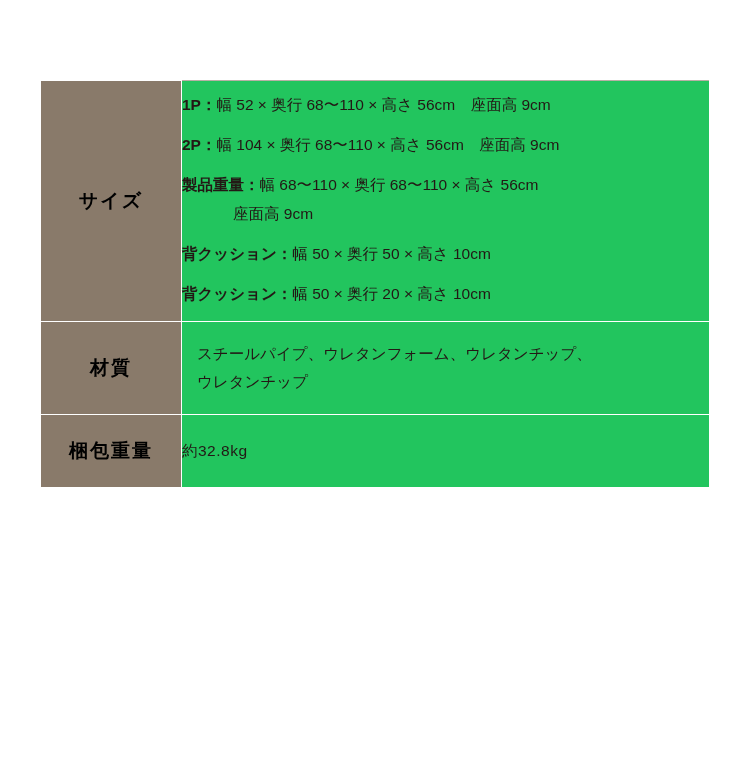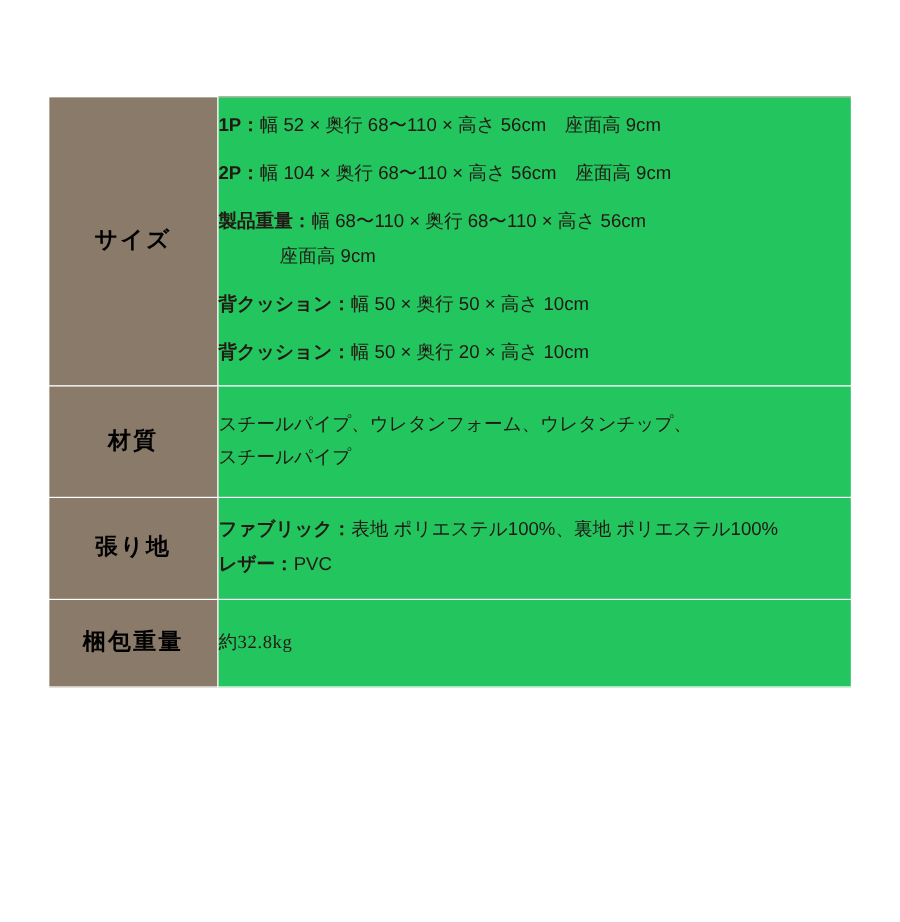--- a/index.html
+++ b/index.html
@@ -72,20 +72,21 @@
     margin-top: 2px;
   }
 
   b, .b {
     font-weight: bold;
   }
 
   .mat-line {
     margin: 0;
     line-height: 1.8;
+    padding-left: 15px;
   }
 
   .uph-line {
     margin: 0;
     line-height: 1.85;
     white-space: nowrap;
   }
 
   .weight-line {
     margin: 0;
@@ -93,21 +94,20 @@
   }
   .weight-line .gap {
     display: inline-block;
     width: 16px;
   }
 
   .pkg-line {
     margin: 0;
     line-height: 1.8;
     letter-spacing: 0.5px;
-    font-family: Liberation Serif, serif;
   }
 
   .lbl-size     { height: 240px; }
   .lbl-material { height: 92px; }
   .lbl-uph      { height: 84px; }
   .lbl-weight   { height: 70px; }
   .lbl-pkg      { height: 72px; margin-top: 24px; }
 </style>
 </head>
 <body>
@@ -123,31 +123,24 @@
           <p class="size-line"><b>製品重量：</b><span>幅 68〜110 × 奥行 68〜110 × 高さ 56cm</span><span class="sub">座面高 9cm</span></p>
           <p class="size-line"><b>背クッション：</b><span>幅 50 × 奥行 50 × 高さ 10cm</span></p>
           <p class="size-line"><b>背クッション：</b><span>幅 50 × 奥行 20 × 高さ 10cm</span></p>
         </td>
       </tr>
 
       <tr>
         <td class="label-cell lbl-material">材質</td>
         <td class="value-cell">
           <p class="mat-line">スチールパイプ、ウレタンフォーム、ウレタンチップ、</p>
-          <p class="mat-line">スチールパイプ</p>
+          <p class="mat-line">ウレタンチップ</p>
         </td>
       </tr>
 
-      <tr>
-        <td class="label-cell lbl-uph">張り地</td>
-        <td class="value-cell">
-          <p class="uph-line"><b>ファブリック：</b><span>表地 ポリエステル100%、裏地 ポリエステル100%</span></p>
-          <p class="uph-line"><b>レザー：</b><span>PVC</span></p>
-        </td>
-      </tr>
 
 
       <tr>
         <td class="label-cell lbl-pkg">梱包重量</td>
         <td class="value-cell">
           <p class="pkg-line">約32.8kg</p>
         </td>
       </tr>
     </tbody>
   </table>

